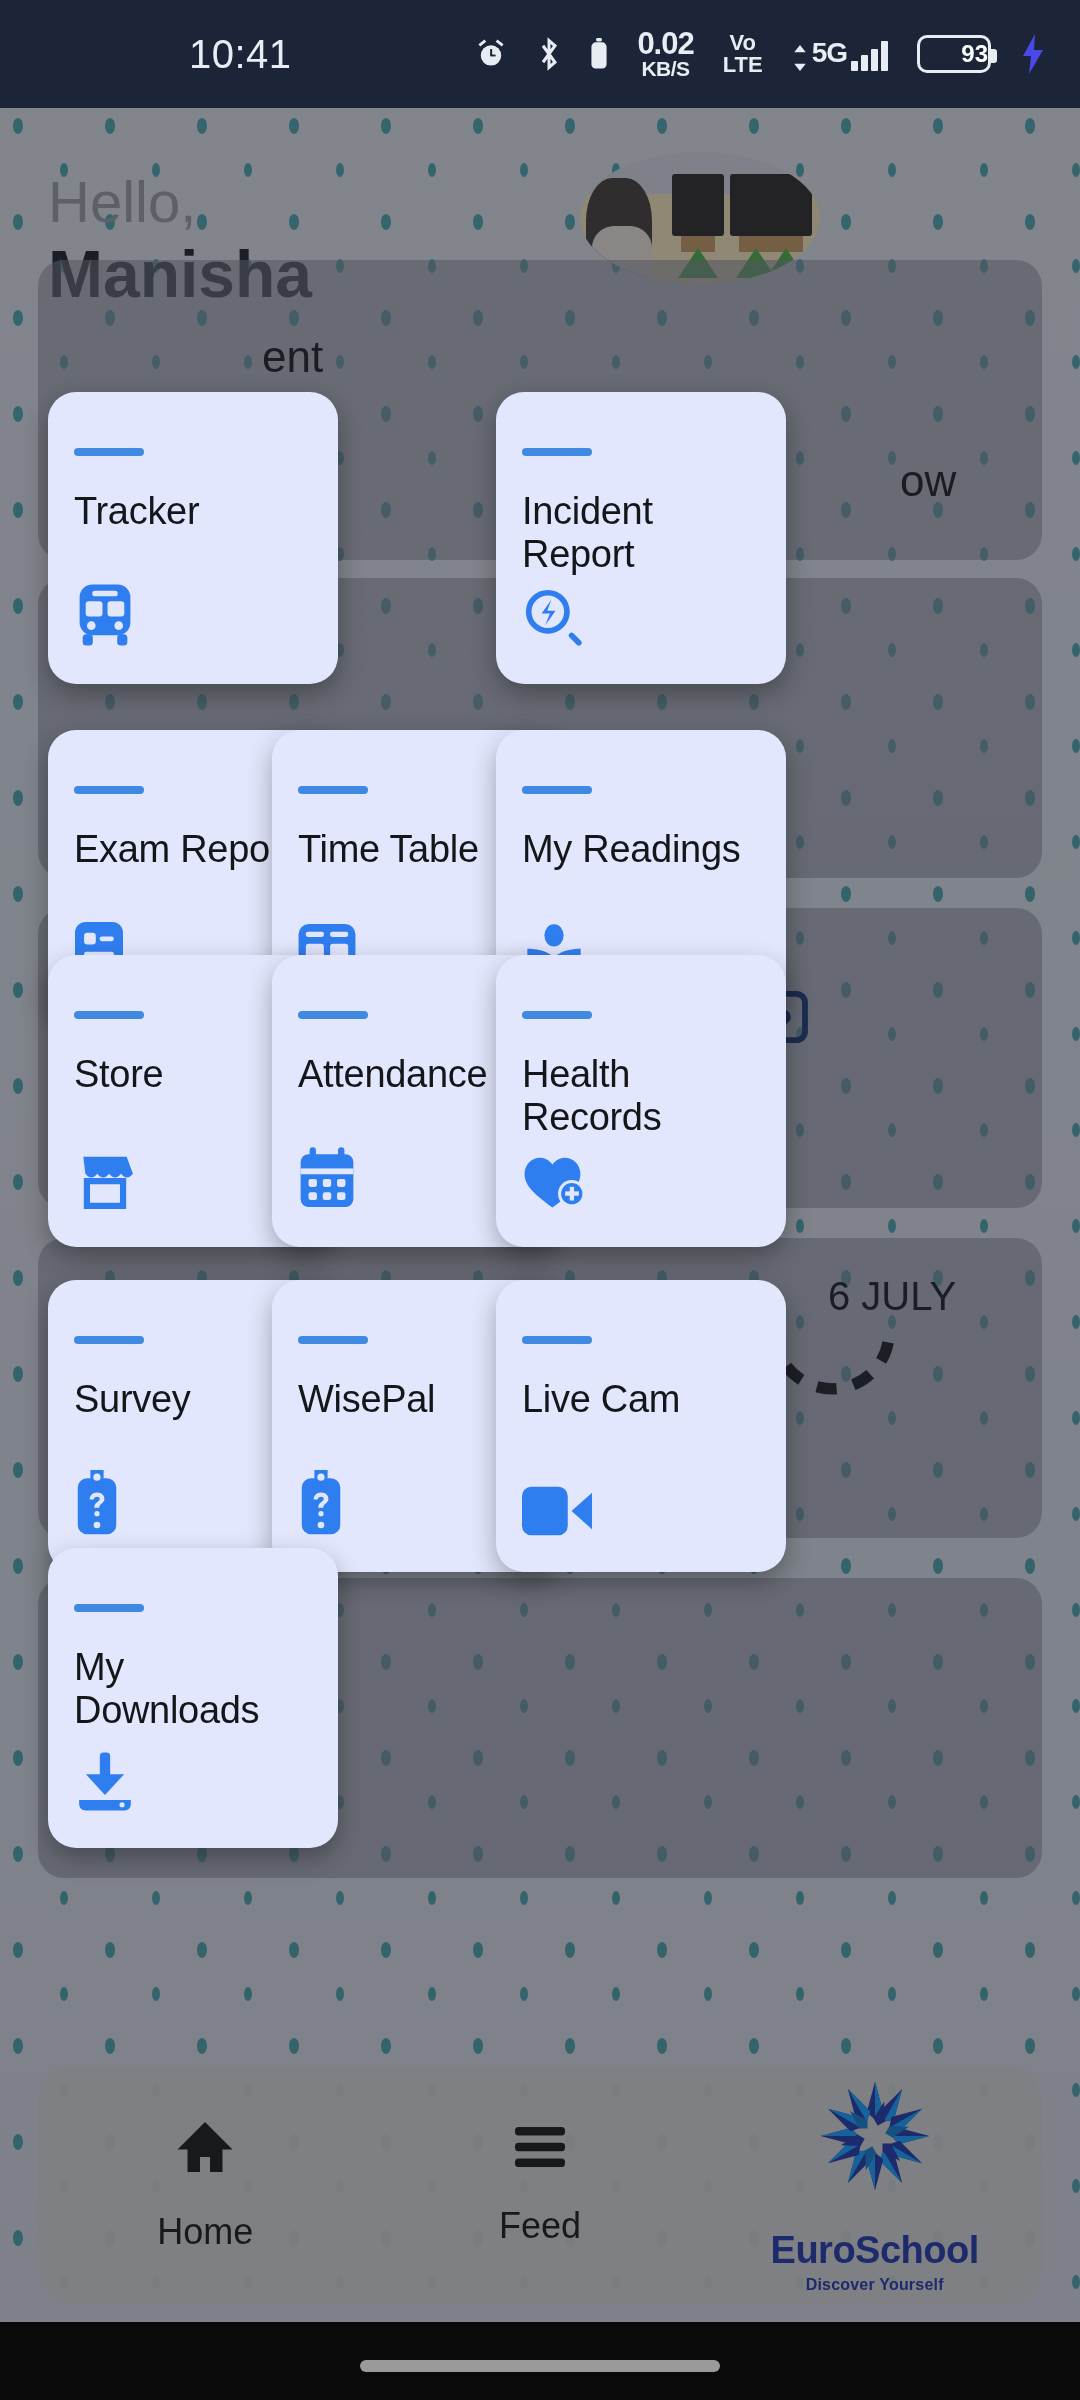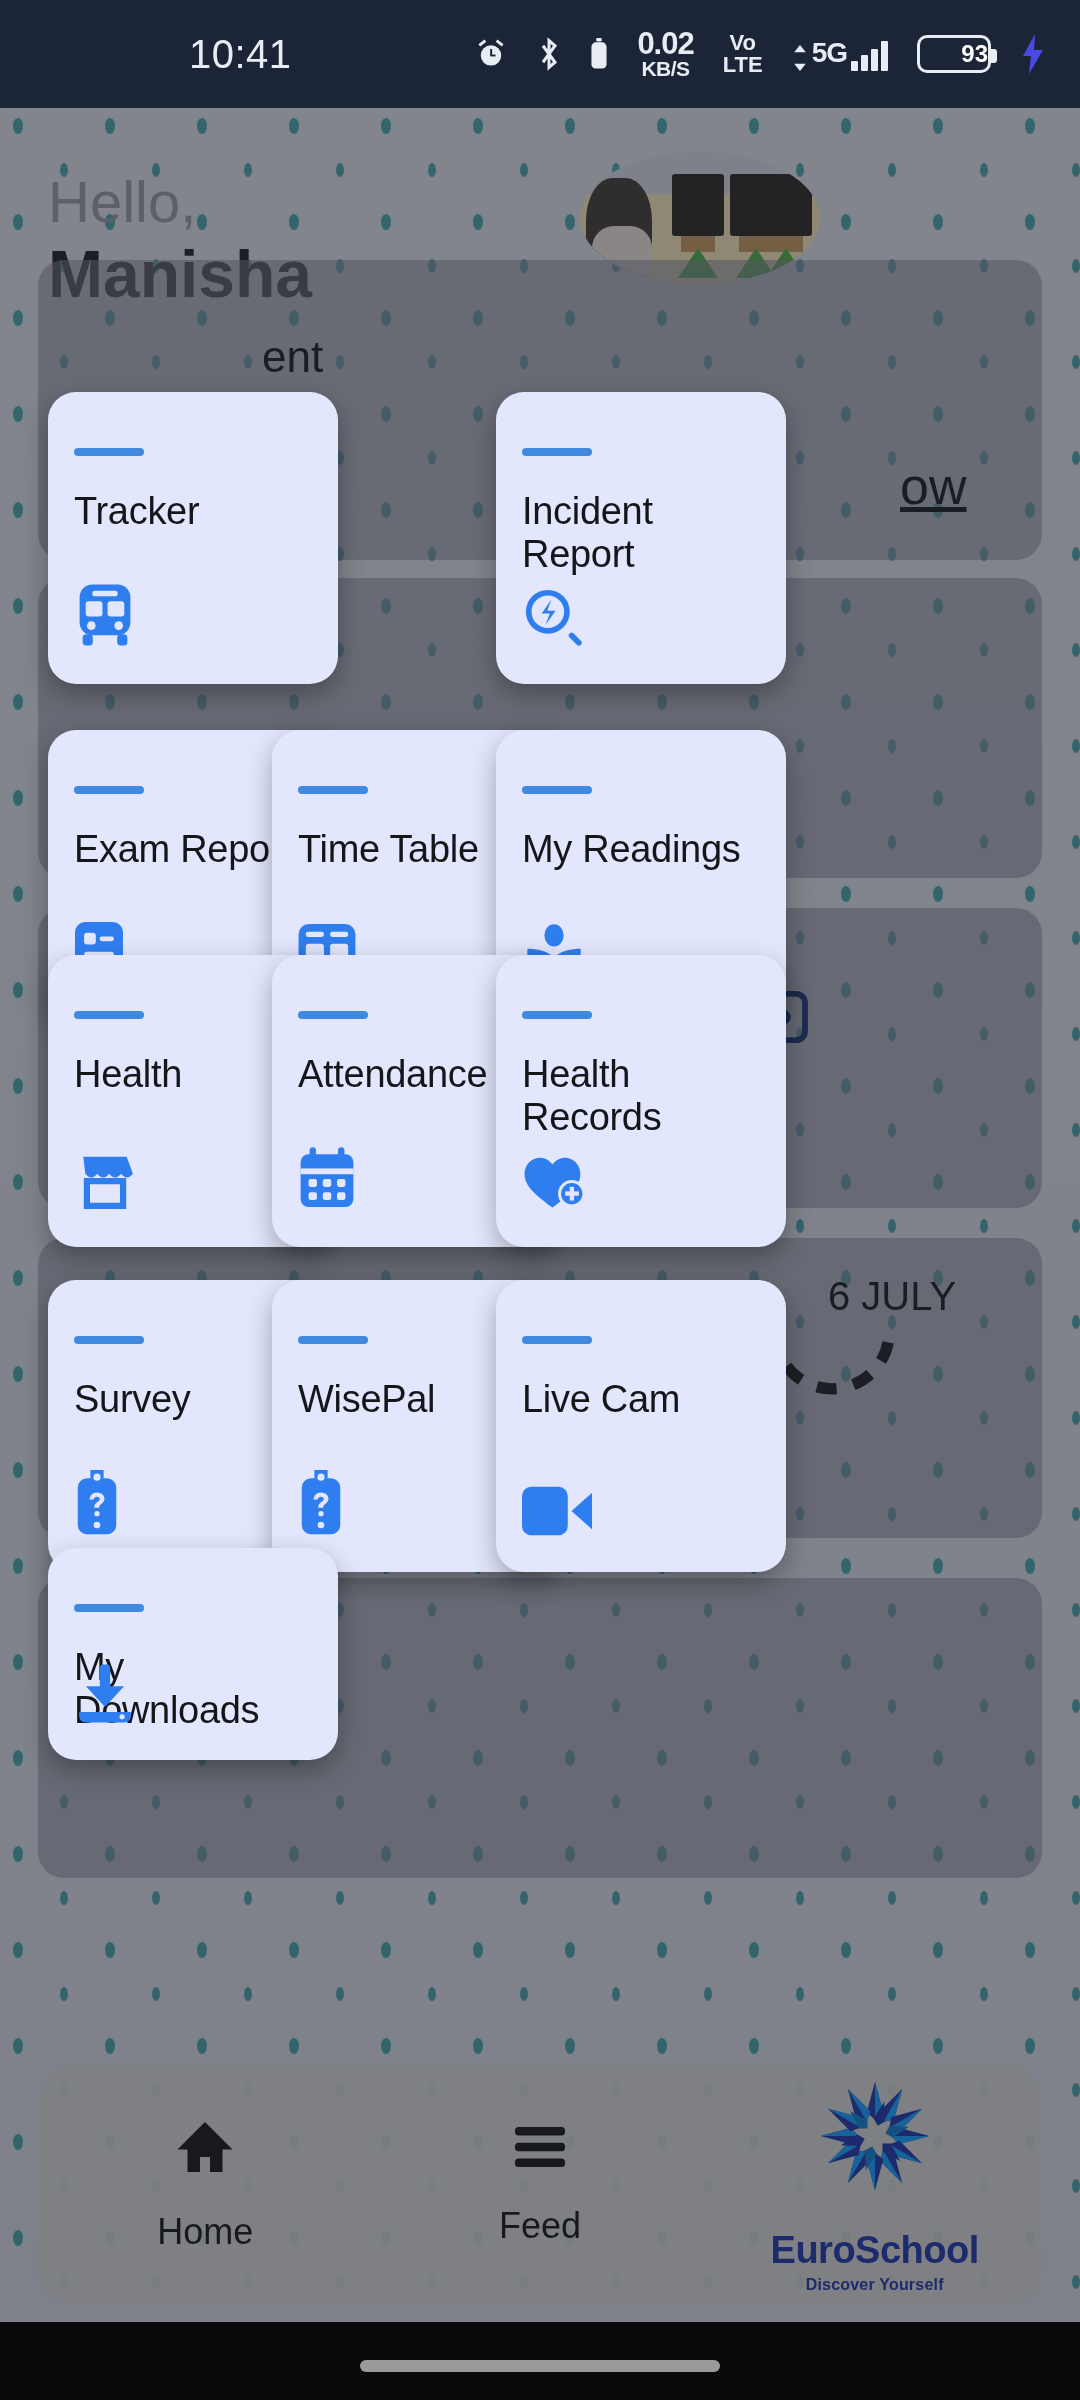--- a/index.html
+++ b/index.html
@@ -63,21 +63,21 @@
   .card{
     position:absolute; width:290px; height:292px;
     background:#e3e7fd; border-radius:28px;
     box-shadow:0 10px 26px rgba(0,0,0,.30);
     padding:56px 26px 0 26px;
   }
   .card .rule{ width:70px; height:8px; background:#3f89e0; border-radius:4px; }
   .card .title{ margin-top:34px; font-size:38px; line-height:1.12; color:#14161a; font-weight:400; letter-spacing:-.3px;}
   .card .ico{ position:absolute; left:26px; bottom:36px; width:70px; height:70px; display:flex; align-items:flex-end;}
   .card .ico svg{ display:block; }
-  .card.tall{ height:212px; }
+  .card.tall{ height:300px; }
 
   
   .navbar{
     position:absolute; left:38px; bottom:96px; width:1004px; height:238px;
     background:rgba(126,128,130,.92); border-radius:34px;
     display:flex; align-items:center; z-index:40;
   }
   .nav-item{ flex:1; display:flex; flex-direction:column; align-items:center; gap:30px;}
   .nav-item .lbl{ font-size:36px; color:#17191d; }
   .logo{ display:flex; flex-direction:column; align-items:center; gap:4px;}
@@ -184,21 +184,21 @@
           <div class="leaf" style="left:156px"></div>
         <div class="board" style="left:180px"></div>
           <div class="leg" style="left:189px"></div>
           <div class="leaf" style="left:186px"></div>
         <div class="kid"></div>
       </div>
     </div>
 
     <div class="bgcard" style="left:38px; top:152px; width:1004px; height:300px;"></div>
     <div class="bgtxt" style="left:262px; top:224px; font-size:44px;">ent</div>
-    <div class="bgtxt" style="left:900px; top:348px; font-size:52px;text-decoration:underline;">ow</div>
+    <div class="bgtxt" style="left:900px; top:348px; font-size:44px;">ow</div>
     <div class="bgtxt" style="left:258px; top:340px; font-size:44px;">ste</div>
 
     <div class="bgcard" style="left:38px; top:470px; width:1004px; height:300px;"></div>
     <div class="bgcard" style="left:38px; top:800px; width:1004px; height:300px;"></div>
     <div class="bgcard" style="left:38px; top:1130px; width:1004px; height:300px;"></div>
 
     <span class="bgicon" style="left:92px; top:878px;">
       <svg width="72" height="66" viewBox="0 0 24 22" fill="none" stroke="#17346b" stroke-width="2">
         <path d="M3 3h18v11H8l-5 5z"></path>
       </svg>
@@ -317,21 +317,21 @@
       <svg width="64" height="64" viewBox="0 0 24 24" fill="#2f7ef0">
         <ellipse cx="12" cy="5" rx="3.6" ry="4.2"></ellipse>
         <path d="M2 10c3.6 0 7.4 1 9.2 2.6V23C9.4 21.2 5.6 20.2 2 20.2z"></path>
         <path d="M22 10c-3.6 0-7.4 1-9.2 2.6V23c1.8-1.8 5.6-2.8 9.2-2.8z"></path>
       </svg>
     </div>
   </div>
 
   <div class="card" style="left:48px; top:955px;">
     <div class="rule"></div>
-    <div class="title">Health</div>
+    <div class="title">Store</div>
     <div class="ico">
       <svg width="62" height="62" viewBox="0 0 24 24" fill="#2f7ef0">
         <path d="M3.6 3h16.8l2.4 6.6c-1.4 1.9-3.2 1.9-4.6 0-1.4 1.9-3.2 1.9-4.6 0-1.4 1.9-3.2 1.9-4.6 0-1.4 1.9-3.2 1.9-4.6 0z"></path>
         <path d="M5 12.4h14V22H5z" fill="none" stroke="#2f7ef0" stroke-width="2.4"></path>
       </svg>
     </div>
   </div>
 
   <div class="card" style="left:272px; top:955px;">
     <div class="rule"></div>

